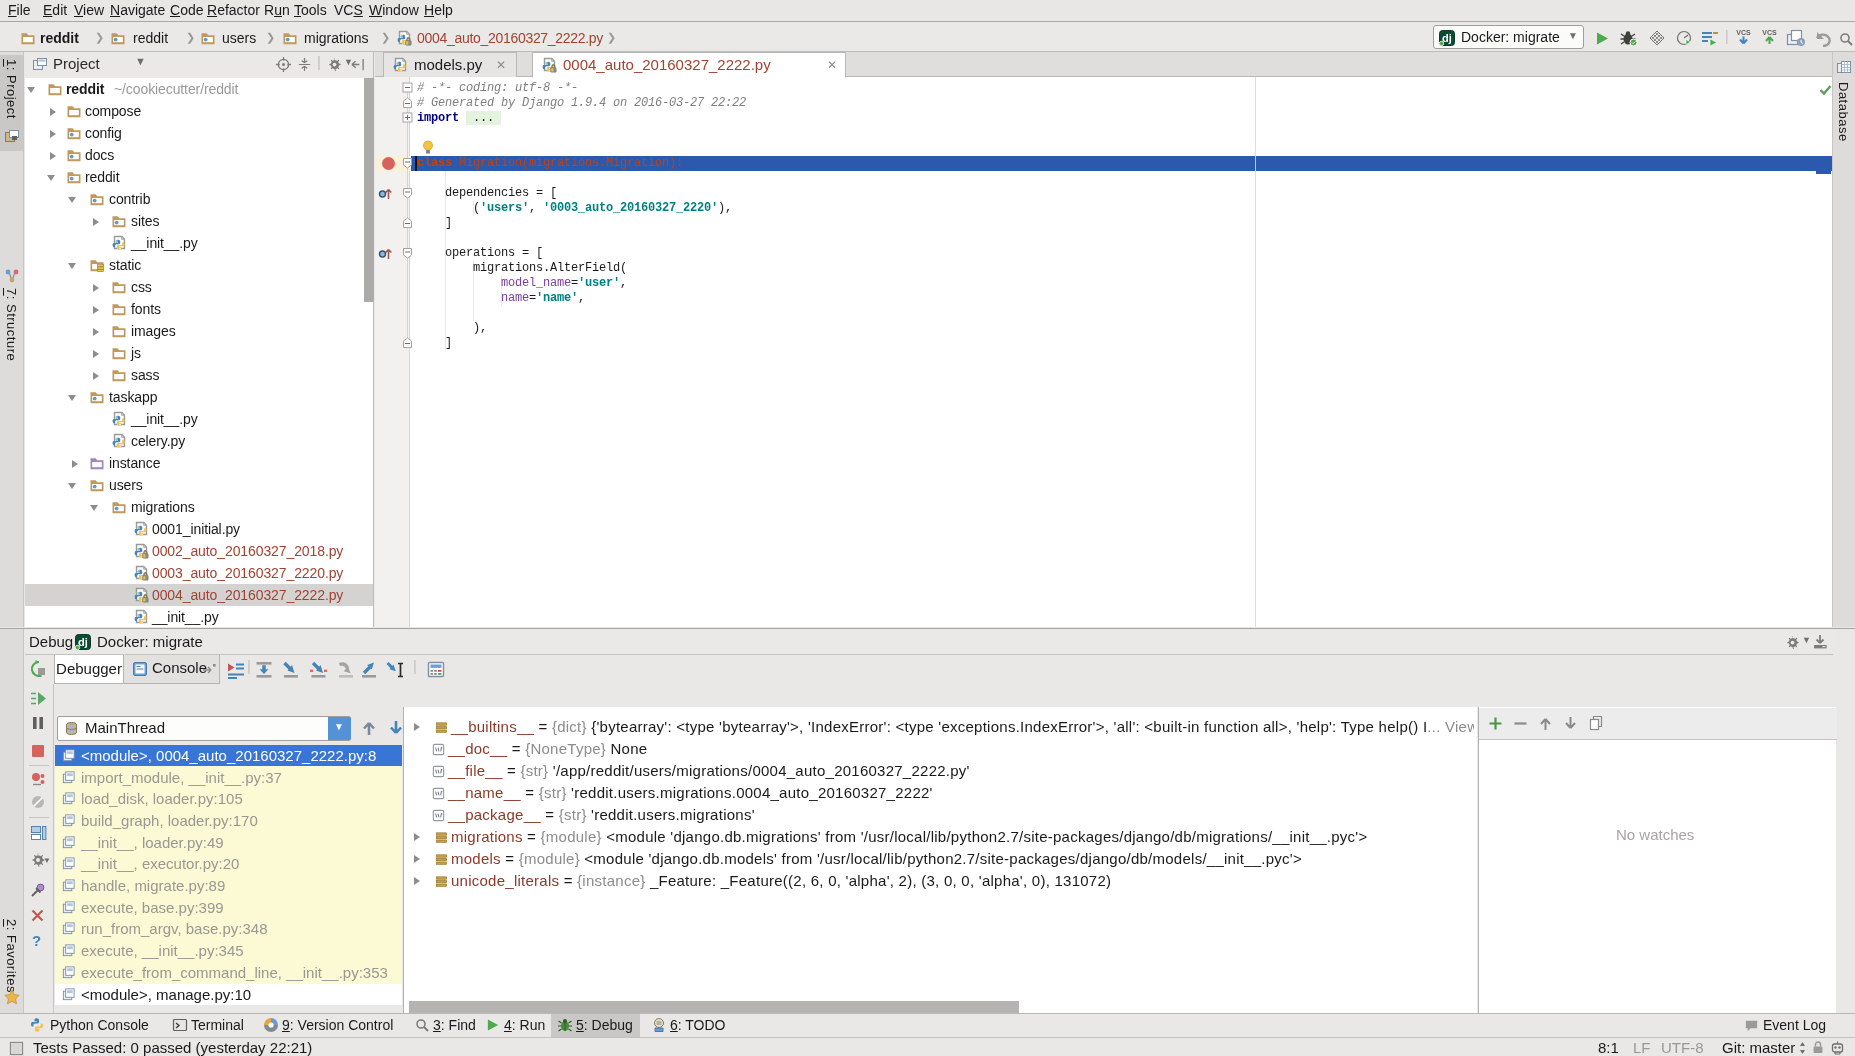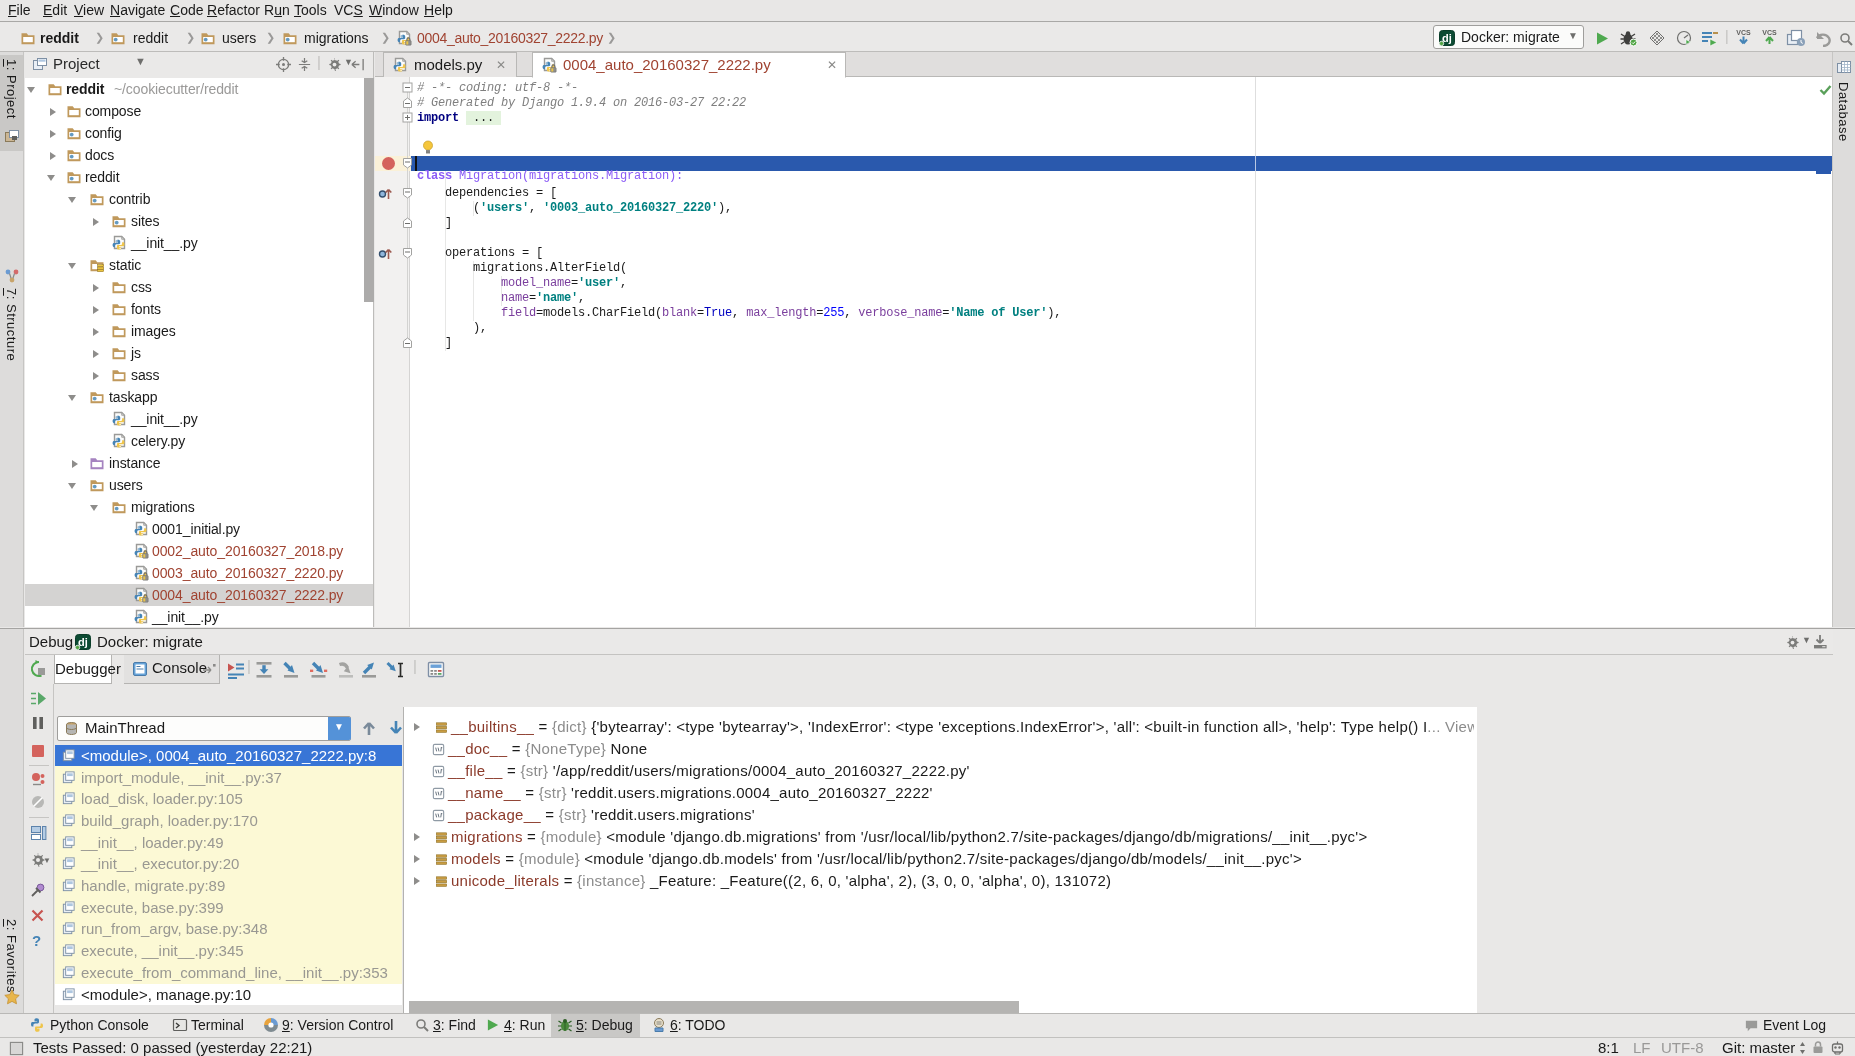--- a/index.html
+++ b/index.html
@@ -520,29 +520,28 @@
  <div class="abs" style="left:70px;top:94px;width:1px;height:180px;background:#e7e7e6"></div>
  <div class="abs" style="left:98px;top:124px;width:1px;height:15px;background:#e7e7e6"></div>
  <div class="abs" style="left:98px;top:184px;width:1px;height:60px;background:#e7e7e6"></div>
  <div class="abs" style="left:126px;top:199px;width:1px;height:30px;background:#e7e7e6"></div>
 
  <div class="abs" style="left:32px;top:14px;width:1px;height:250px;background:#d3d3d1"></div>
 
  <div class="codeline cmt" style="top:4px"># -*- coding: utf-8 -*-</div>
  <div class="codeline cmt" style="top:19px"># Generated by Django 1.9.4 on 2016-03-27 22:22</div>
  <div class="codeline" style="top:34px"><span class="kw">import</span> <span style="background:#e3f3dd">&nbsp;...&nbsp;</span></div>
- <div class="codeline" style="top:92px;color:#8b5cf6"><span style="font-weight:bold">class</span> Migration(migrations.Migration):</div>
+ <div class="codeline" style="top:79px;color:#c2410c"><span style="font-weight:bold">class</span> Migration(migrations.Migration):</div>
  <div class="codeline" style="top:109px">    dependencies = [</div>
  <div class="codeline" style="top:124px">        (<span class="str">'users'</span>, <span class="str">'0003_auto_20160327_2220'</span>),</div>
  <div class="codeline" style="top:139px">    ]</div>
  <div class="codeline" style="top:169px">    operations = [</div>
  <div class="codeline" style="top:184px">        migrations.AlterField(</div>
  <div class="codeline" style="top:199px">            <span class="kwarg">model_name</span>=<span class="str">'user'</span>,</div>
  <div class="codeline" style="top:214px">            <span class="kwarg">name</span>=<span class="str">'name'</span>,</div>
- <div class="codeline" style="top:229px">            <span class="kwarg">field</span>=models.CharField(<span class="kwarg">blank</span>=<span class="pykw">True</span>, <span class="kwarg">max_length</span>=<span class="num">255</span>, <span class="kwarg">verbose_name</span>=<span class="str">'Name of User'</span>),</div>
  <div class="codeline" style="top:244px">        ),</div>
  <div class="codeline" style="top:259px">    ]</div>
 
  <div class="abs" style="left:40px;top:79px;width:2px;height:15px;background:#111"></div>
 
  <div class="abs" style="left:7px;top:80px;width:13px;height:13px;border-radius:50%;background:#d4635d"></div>
 
  <svg class="abs" style="left:47px;top:63px" width="12" height="15" viewBox="0 0 12 15">
   <circle cx="6" cy="5.5" r="4.5" fill="#f5c63c" stroke="#caa22e" stroke-width=".8"></circle>
   <rect x="4" y="10" width="4" height="3.6" fill="#9a9a98"></rect>
@@ -619,21 +618,21 @@
           <rect x="2" y="11" width="7" height="3.4" fill="#7c7c7a"></rect>
           <rect x="9.6" y="11.6" width="4.4" height="2.2" fill="none" stroke="#7c7c7a" stroke-width="1.2"></rect>
         </svg>
  </div>
  <div id="dbgtabs">
   <svg class="abs" style="left:5px;top:5px" width="18" height="18" viewBox="0 0 18 18">
           <path d="M9 2a7 7 0 102.5 13.5" fill="none" stroke="#4fa94f" stroke-width="2"></path>
           <path d="M9 2L5.5 0v4z" fill="#4fa94f"></path>
           <rect x="8" y="8" width="7" height="7" fill="#9a9a98"></rect>
         </svg>
-  <div class="abs" style="left:29px;top:0;width:58px;height:29px;background:#fff;border:1px solid #b5b4b2;border-top:none;line-height:28px;text-align:center">Debugger</div>
+  <div class="abs" style="left:29px;top:0;width:70px;height:29px;background:#fff;border:1px solid #b5b4b2;border-top:none;line-height:28px;text-align:center">Debugger</div>
   <div class="abs" style="left:99px;top:0;width:96px;height:29px;background:#e2e1e0;border:1px solid #b5b4b2;border-top:none;border-left:none">
    <svg class="abs" style="left:8px;top:6px" width="16" height="16" viewBox="0 0 16 16">
             <rect x="1.5" y="1.5" width="13" height="13" rx="1.5" fill="#66a3d8" stroke="#4a7cab"></rect>
             <rect x="3.5" y="3.5" width="9" height="9" fill="#fff"></rect>
             <path d="M4.5 5.5h4M4.5 8h7" stroke="#4a7cab"></path>
           </svg>
    <span class="abs" style="left:28px;top:4px">Console</span>
    <svg class="abs" style="left:78px;top:8px" width="14" height="12" viewBox="0 0 14 12">
             <path d="M1 7h8M9 7L6 4M9 7l-3 3" stroke="#8a8a88" stroke-width="1.4" fill="none"></path>
             <rect x="11" y="1" width="2.6" height="2.6" fill="#8a8a88"></rect>
@@ -878,20 +877,41 @@
   </div>
   <div class="vrow" style="top:163px;left:0">
    <span class="tarrow tarr-r abs" style="left:10px;top:7px"></span>
    <svg class="abs" style="left:30px;top:4px" width="15" height="15">
             <use href="#dicticon"></use>
           </svg>
    <span class="abs" style="left:47px"><span class="vname">unicode_literals</span> = <span class="vtype">{instance}</span> _Feature: _Feature((2, 6, 0, 'alpha', 2), (3, 0, 0, 'alpha', 0), 131072)</span>
   </div>
   <div class="abs" style="left:5px;top:294px;width:610px;height:12px;background:#b5b4b2"></div>
  </div>
+ <div id="watches">
+  <div class="abs" style="left:0;top:1px;width:358px;height:32px;background:#edecec;border-bottom:1px solid #c6c5c3">
+   <svg class="abs" style="left:9px;top:8px" width="15" height="15" viewBox="0 0 15 15">
+            <path d="M7.5 1.5v12M1.5 7.5h12" stroke="#4a9645" stroke-width="2.2"></path>
+          </svg>
+   <svg class="abs" style="left:34px;top:8px" width="15" height="15" viewBox="0 0 15 15">
+            <path d="M1.5 7.5h12" stroke="#8a8a88" stroke-width="2.2"></path>
+          </svg>
+   <svg class="abs" style="left:59px;top:8px" width="15" height="15" viewBox="0 0 15 15">
+            <path d="M7.5 14V3M7.5 3L3 8M7.5 3l4.5 5" stroke="#8a8a88" stroke-width="2" fill="none"></path>
+          </svg>
+   <svg class="abs" style="left:84px;top:8px" width="15" height="15" viewBox="0 0 15 15">
+            <path d="M7.5 1v11M7.5 12L3 7M7.5 12l4.5-5" stroke="#8a8a88" stroke-width="2" fill="none"></path>
+          </svg>
+   <svg class="abs" style="left:109px;top:7px" width="16" height="16" viewBox="0 0 16 16">
+            <rect x="2.5" y="4.5" width="8" height="10" fill="#fff" stroke="#8a8a88" stroke-width="1.2"></rect>
+            <path d="M5.5 4.5v-3h8v10h-3" fill="none" stroke="#8a8a88" stroke-width="1.2"></path>
+          </svg>
+  </div>
+  <span class="abs" style="left:137px;top:119px;color:#a6a5a3">No watches</span>
+ </div>
 </div>
 
 <div id="twbar">
  <svg class="abs" style="left:29px;top:3px" width="16" height="16" viewBox="0 0 16 16">
         <path d="M7.9 1.2c-2.6 0-2.4 1.1-2.4 1.8v1.5h2.6v.6H3.5c-.8 0-1.5.5-1.5 2.2 0 1.8.6 2.3 1.4 2.3h1v-1.5c0-.9.8-1.7 1.7-1.7h2.6c.7 0 1.3-.5 1.3-1.3V3c0-.8-.7-1.8-2.1-1.8z" fill="#4584b6"></path>
         <path d="M8.1 14.8c2.6 0 2.4-1.1 2.4-1.8v-1.5H7.9v-.6h4.6c.8 0 1.5-.5 1.5-2.2 0-1.8-.6-2.3-1.4-2.3h-1v1.5c0 .9-.8 1.7-1.7 1.7H7.3c-.7 0-1.3.5-1.3 1.3v2.1c0 .8.7 1.8 2.1 1.8z" fill="#efc54b"></path>
       </svg>
  <span class="twitem" style="left:50px">Python Console</span>
  <svg class="abs" style="left:172px;top:3px" width="16" height="16">
         <use href="#terminalicon"></use>

